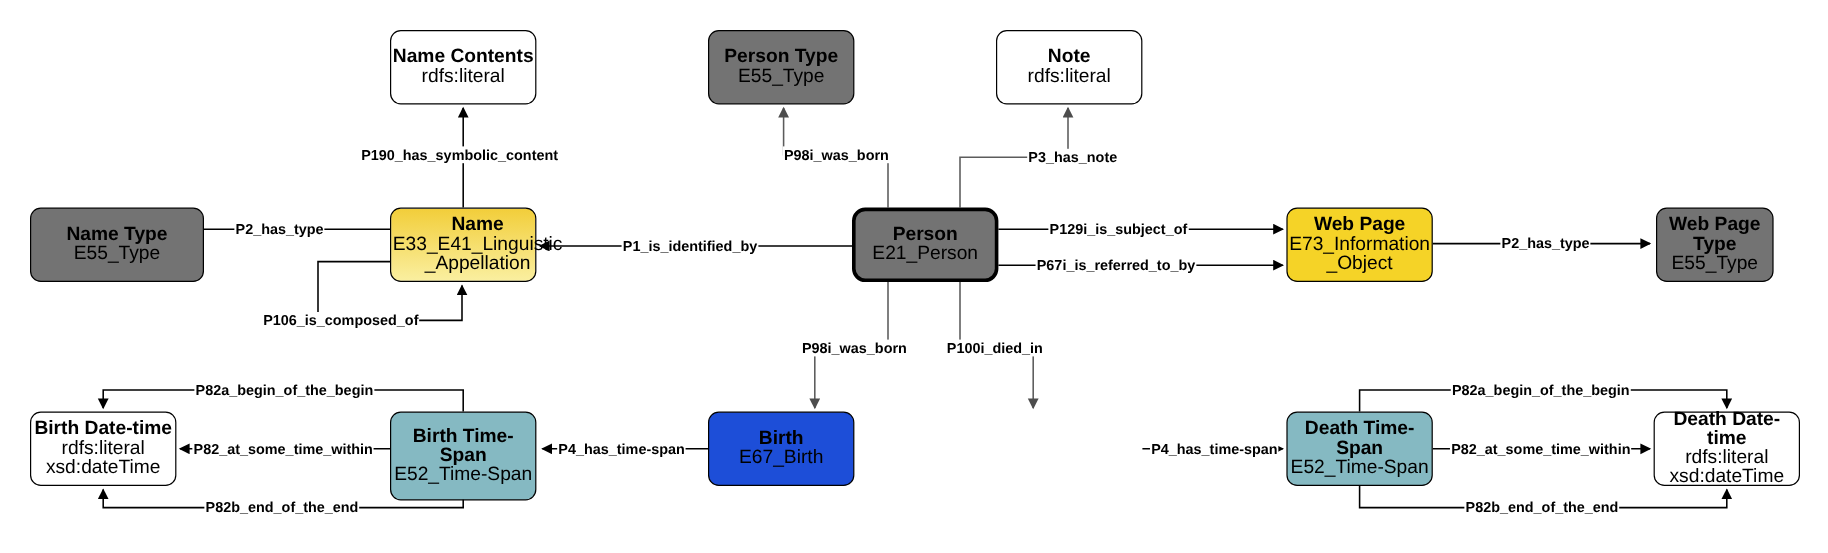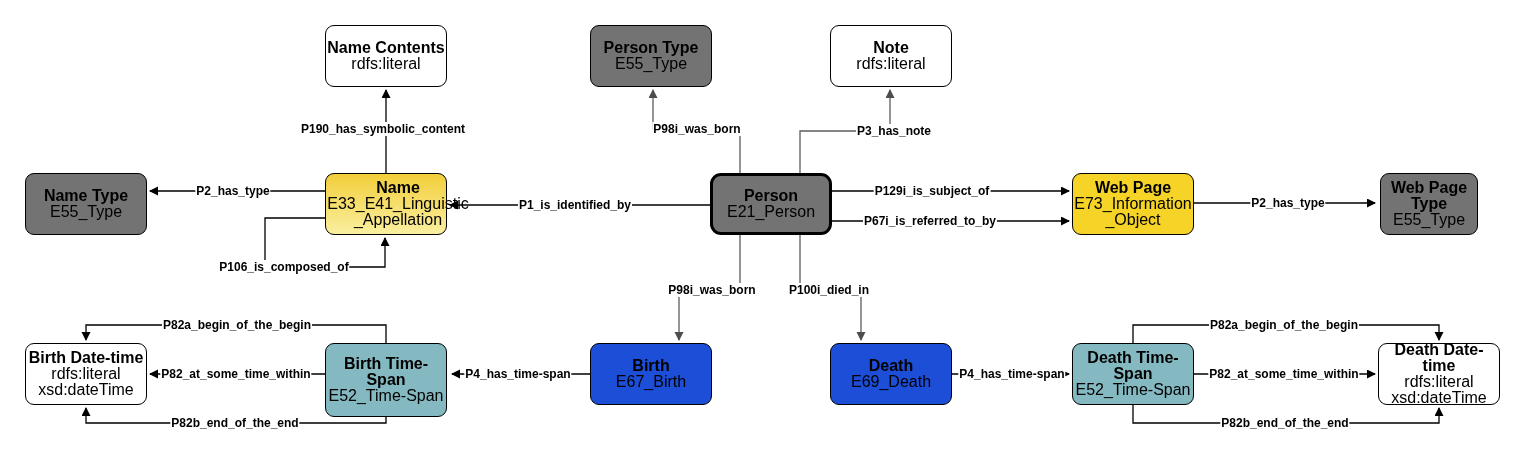--- a/index.html
+++ b/index.html
@@ -94,21 +94,21 @@
   </div>
   <div class="node orange" style="left:590px;top:25px;width:122px;height:62px">
     <div class="nt">Person Type</div>
     <div class="ns">E55_Type</div>
   </div>
   <div class="node white" style="left:830px;top:25px;width:122px;height:62px">
     <div class="nt">Note</div>
     <div class="ns">rdfs:literal</div>
   </div>
 
-  <div class="node orange" style="left:25px;top:173px;width:122px;height:62px">
+  <div class="node orange" style="left:25px;top:173px;width:145px;height:62px">
     <div class="nt">Name Type</div>
     <div class="ns">E55_Type</div>
   </div>
   <div class="node yellow-grad" style="left:325px;top:173px;width:122px;height:62px">
     <div class="nt">Name</div>
     <div class="ns">E33_E41_Linguistic</div>
     <div class="ns">_Appellation</div>
   </div>
   <div class="node pink" style="left:710px;top:173px;width:122px;height:62px">
     <div class="nt">Person</div>
@@ -130,24 +130,20 @@
     <div class="ns">xsd:dateTime</div>
   </div>
   <div class="node teal" style="left:325px;top:343px;width:122px;height:74px">
     <div class="nt">Birth Time-Span</div>
     <div class="ns">E52_Time-Span</div>
   </div>
   <div class="node blue" style="left:590px;top:343px;width:122px;height:62px">
     <div class="nt">Birth</div>
     <div class="ns">E67_Birth</div>
   </div>
-  <div class="node blue" style="left:830px;top:343px;width:122px;height:62px">
-    <div class="nt">Death</div>
-    <div class="ns">E69_Death</div>
-  </div>
   <div class="node teal" style="left:1072px;top:343px;width:122px;height:62px">
     <div class="nt">Death Time-Span</div>
     <div class="ns">E52_Time-Span</div>
   </div>
   <div class="node white" style="left:1378px;top:343px;width:122px;height:62px">
     <div class="nt">Death Date-time</div>
     <div class="ns">rdfs:literal</div>
     <div class="ns">xsd:dateTime</div>
   </div>
 

